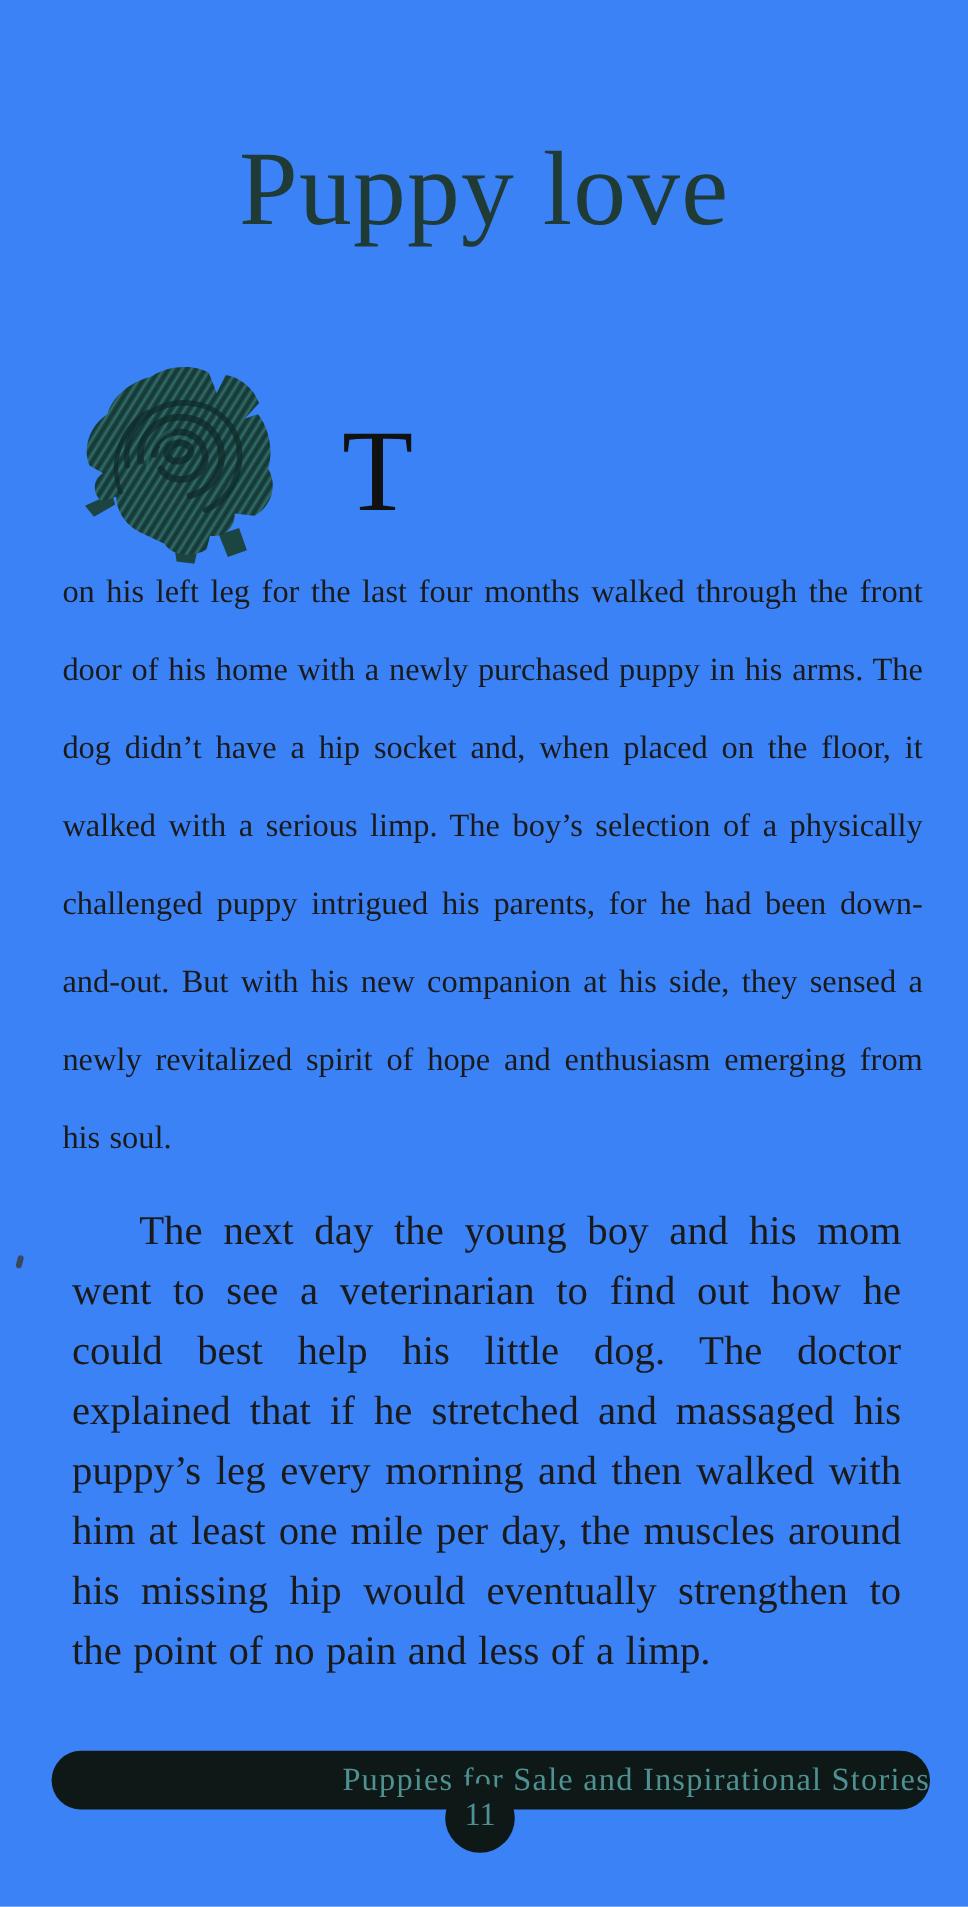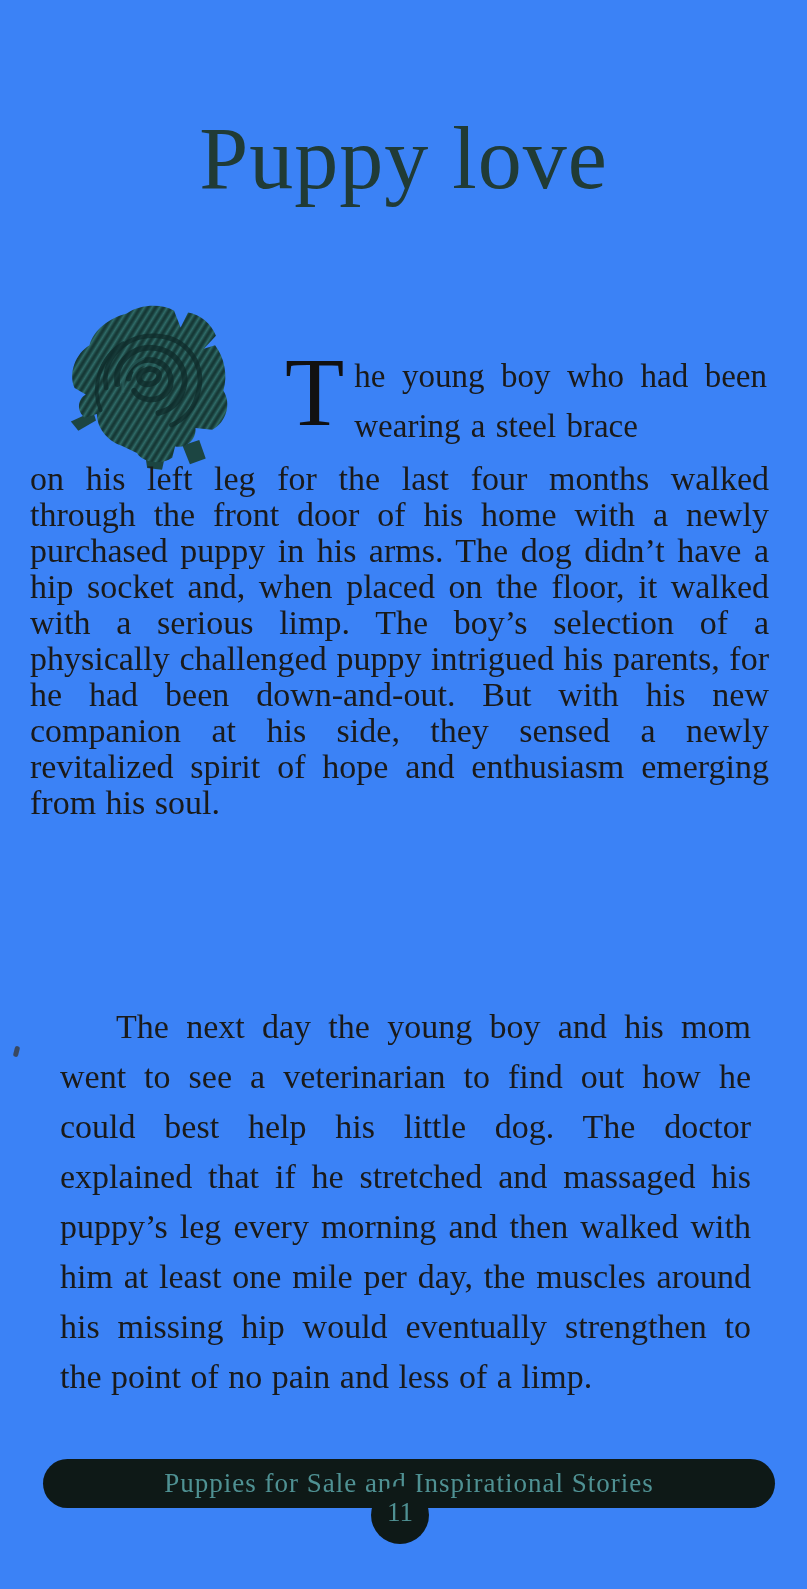--- a/index.html
+++ b/index.html
@@ -38,44 +38,44 @@
   }
   .dropcap{
     float:left;
     font-size:97px;
     line-height:76px;
     padding:4px 10px 0 0;
     color:#111;
   }
   .body-rest{
     position:absolute;
-    left:30px;right:38px;top:461px;
+    left:52px;right:38px;top:461px;
     margin:0;
-    font-size:34px;
-    line-height:36px;
+    font-size:27px;
+    line-height:65px;
     text-align:justify;
     word-spacing:1px;
   }
   .para2{
     position:absolute;
     left:42px;right:38px;top:984px;
     margin:18px;
     font-size:34px;
     line-height:50px;
     text-align:justify;
     text-indent:56px;
     word-spacing:1px;
   }
   .footer-banner{
     position:absolute;
     left:43px;top:1459px;
     width:732px;height:49px;
     background:#0e1917;
     border-radius:25px;
-    text-align:center;
+    text-align:right;
   }
   .footer-book-title{
     display:block;
     line-height:49px;
     font-size:27px;
     letter-spacing:1px;
     color:#4f9193;
   }
   .page-number-badge{
     position:absolute;
@@ -150,21 +150,21 @@
       <path d="M66,92 C62,70 82,50 106,53 C130,56 144,78 136,100 C132,112 122,120 110,123" stroke-width="6"></path>
       <path d="M54,96 C48,66 74,38 108,40 C142,42 162,72 152,104 C148,118 138,130 124,136" stroke-width="5"></path>
       <path d="M48,120 C38,96 46,64 72,48" stroke-width="4"></path>
     </g>
     <g fill="none" stroke="#2f6b68" stroke-linecap="round" opacity="0.5">
       <path d="M84,78 C90,70 102,68 110,74" stroke-width="3"></path>
       <path d="M72,100 C70,84 80,70 94,64" stroke-width="3"></path>
     </g>
   </svg>
 
-  <p class="lead"><span class="dropcap">T</span><span>he young boy who had been wearing a steel brace</span></p>
+  <p class="lead"><span class="dropcap">T</span></p>
 
   <p class="body-rest">on his left leg for the last four months walked through the front door of his home with a newly purchased puppy in his arms. The dog didn’t have a hip socket and, when placed on the floor, it walked with a serious limp. The boy’s selection of a physically challenged puppy intrigued his parents, for he had been down-and-out. But with his new companion at his side, they sensed a newly revitalized spirit of hope and enthusiasm emerging from his soul.</p>
 
   <p class="para2">The next day the young boy and his mom went to see a veterinarian to find out how he could best help his little dog. The doctor explained that if he stretched and massaged his puppy’s leg every morning and then walked with him at least one mile per day, the muscles around his missing hip would eventually strengthen to the point of no pain and less of a limp.</p>
 
   <div class="scan-speck"></div>
 
   <div class="footer-banner">
     <span class="footer-book-title">Puppies for Sale and Inspirational Stories</span>
   </div>

